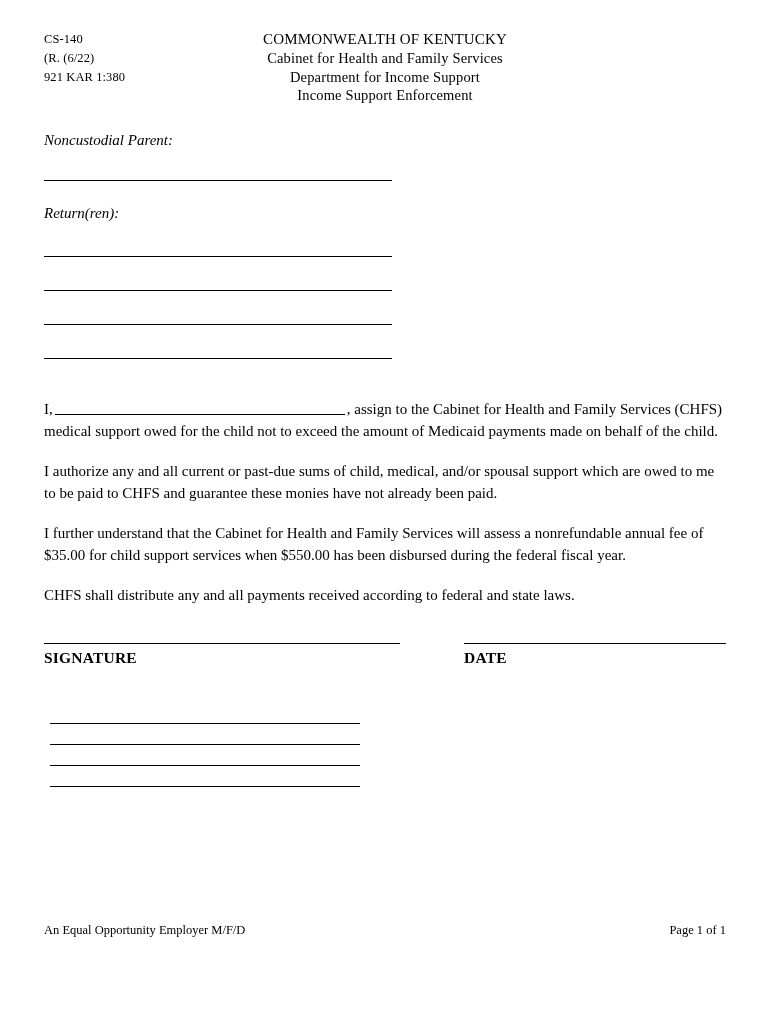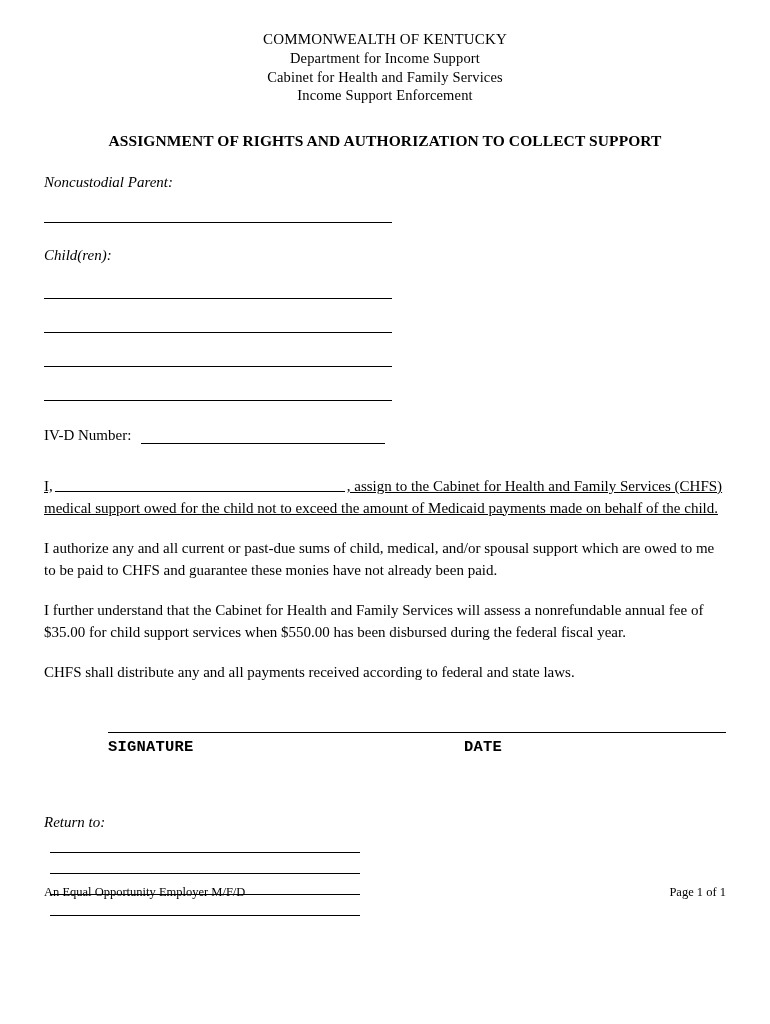--- a/index.html
+++ b/index.html
@@ -93,36 +93,35 @@
     margin-left: 10px;
     height: 14px;
   }
 
   .para {
     margin-top: 19px;
     font-size: 15px;
     line-height: 21.5px;
     text-align: left;
   }
-  .para.first { margin-top: 32px; text-decoration: underline; }
+  .para.first { margin-top: 40px; }
 
   .inline-blank {
     display: inline-block;
     border-bottom: 1px solid #000;
     width: 290px;
     height: 13px;
     margin: 0 2px -1px 2px;
   }
 
   
   .sig-row {
-    margin-top: 48px;
+    margin-top: 36px;
     display: flex;
-    justify-content: flex-end;
-    font-family: Liberation Mono, monospace;
+    justify-content: space-between;
   }
   .sig-block-left { width: 356px; }
   .sig-block-right { width: 262px; }
   .sig-line {
     border-bottom: 1px solid #000;
     height: 0;
   }
   .sig-label {
     font-size: 15.5px;
     font-weight: bold;
@@ -144,60 +143,60 @@
     width: 310px;
     height: 0;
     margin-top: 20px;
   }
 
   
   .footer {
     position: absolute;
     left: 44px;
     right: 44px;
-    top: 885px;
+    top: 923px;
     display: flex;
     justify-content: space-between;
     font-size: 12.5px;
   }
 </style>
 </head>
 <body>
 
 <div class="page">
   <div class="content">
 
     <div class="header-row">
+      <div class="form-meta">
+        <div>CS-140</div>
+        <div>(R. (6/22)</div>
+        <div>921 KAR 1:380</div>
+      </div>
       <div class="agency-block">
         <div class="agency-line-1">COMMONWEALTH OF KENTUCKY</div>
+        <div>Cabinet for Health and Family Services</div>
         <div>Department for Income Support</div>
-        <div>Cabinet for Health and Family Services</div>
         <div>Income Support Enforcement</div>
       </div>
     </div>
 
-    <div class="doc-title">ASSIGNMENT OF RIGHTS AND AUTHORIZATION TO COLLECT SUPPORT</div>
 
     <div class="section">
       <div class="label">Noncustodial Parent:</div>
       <div class="rule rule-sm"></div>
     </div>
 
     <div class="section">
-      <div class="label">Child(ren):</div>
-      <div class="rule rule-child"></div>
-      <div class="rule rule-child"></div>
-      <div class="rule rule-child"></div>
-      <div class="rule rule-child"></div>
-    </div>
-
-    <div class="ivd-row">
-      <span class="ivd-label">IV-D Number:</span>
-      <span class="ivd-line"></span>
-    </div>
+      <div class="label">Return(ren):</div>
+      <div class="rule rule-child"></div>
+      <div class="rule rule-child"></div>
+      <div class="rule rule-child"></div>
+      <div class="rule rule-child"></div>
+    </div>
+
 
     <div class="para first">
       <span>I,</span><span class="inline-blank"></span><span>, assign to the Cabinet for Health and Family Services (CHFS) medical support owed for the child not to exceed the amount of Medicaid payments made on behalf of the child.</span>
     </div>
 
 
     <div class="para">I authorize any and all current or past-due sums of child, medical, and/or spousal support which are owed to me to be paid to CHFS and guarantee these monies have not already been paid.</div>
 
     <div class="para">I further understand that the Cabinet for Health and Family Services will assess a nonrefundable annual fee of $35.00 for child support services when $550.00 has been disbursed during the federal fiscal year.</div>
 
@@ -208,21 +207,20 @@
         <div class="sig-line"></div>
         <div class="sig-label">SIGNATURE</div>
       </div>
       <div class="sig-block-right">
         <div class="sig-line"></div>
         <div class="sig-label">DATE</div>
       </div>
     </div>
 
     <div class="returnto">
-      <div class="label">Return to:</div>
       <div class="return-lines">
         <div class="return-line"></div>
         <div class="return-line"></div>
         <div class="return-line"></div>
         <div class="return-line"></div>
       </div>
     </div>
 
   </div>
 

